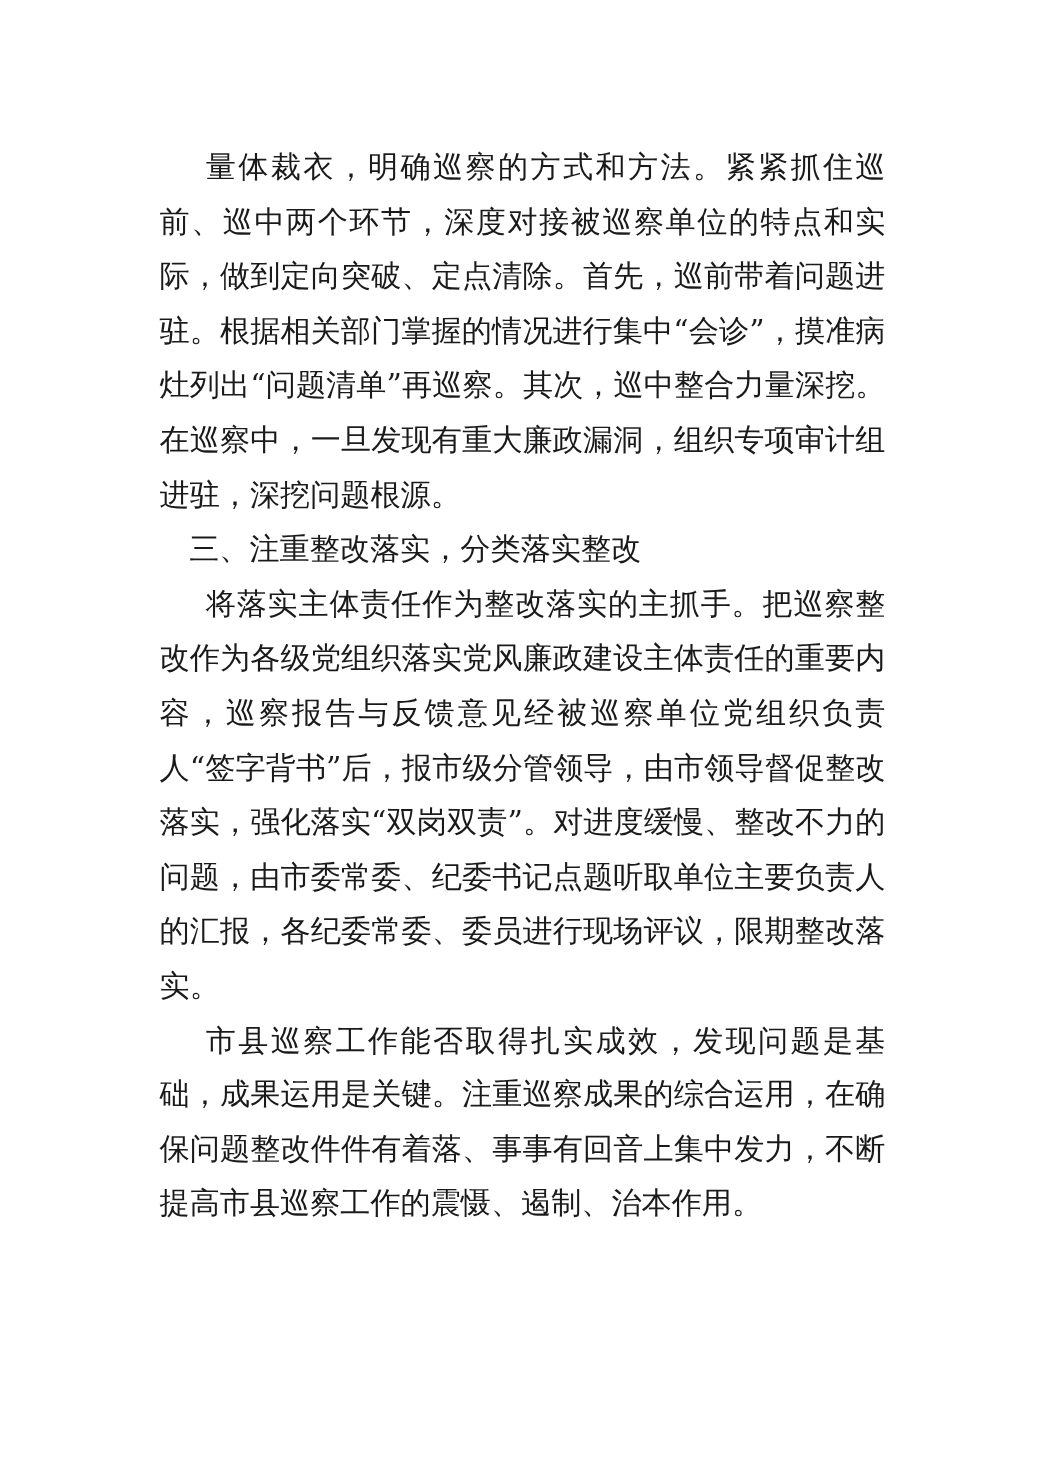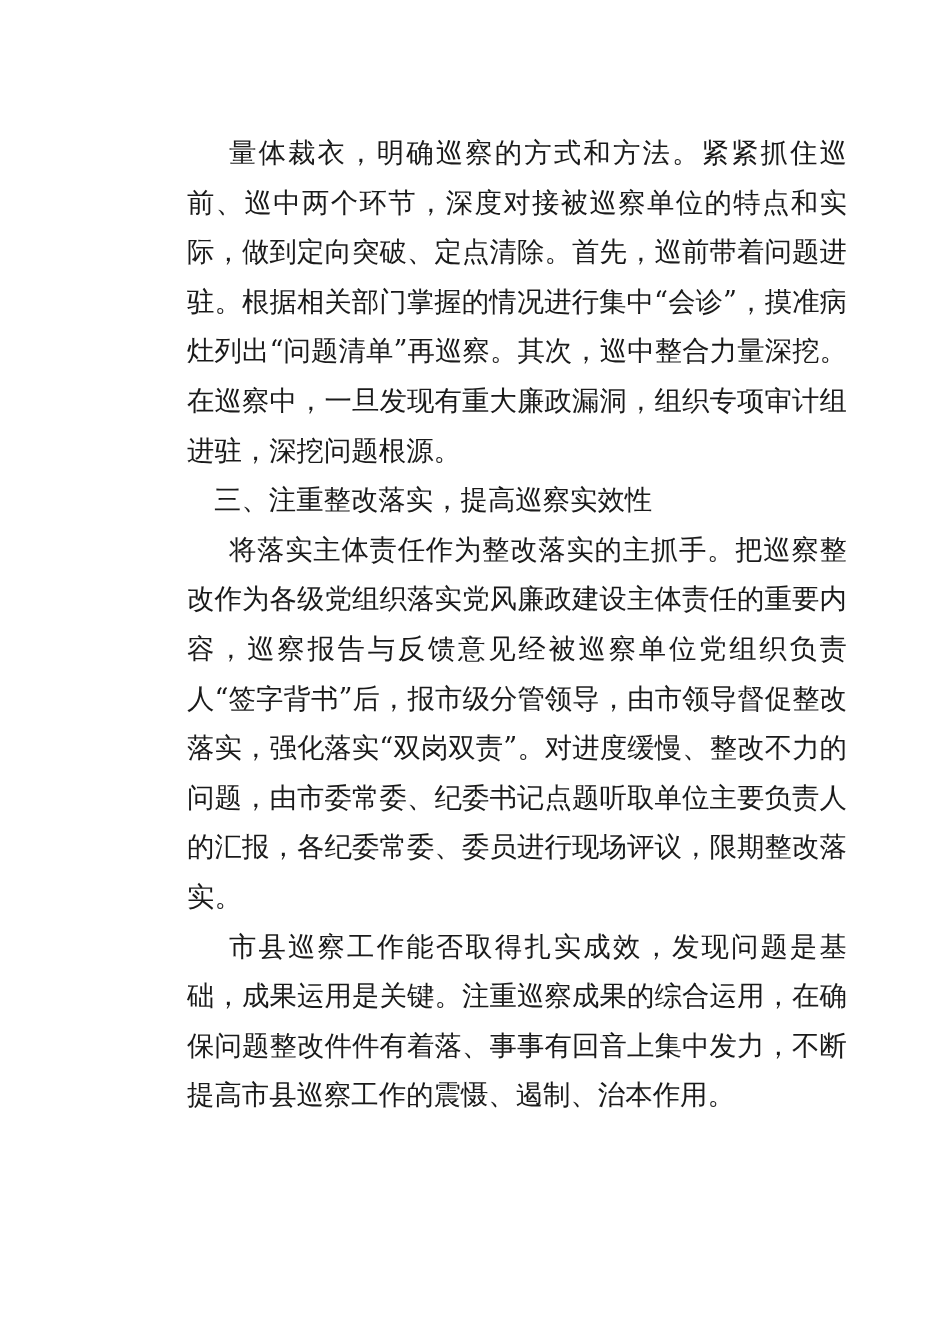--- a/index.html
+++ b/index.html
@@ -9,26 +9,25 @@
     left: 145px;
     top: 128px;
     width: 660px;
     font-family: "DejaVu Serif", "Liberation Serif", serif;
     font-size: 27.4px;
     line-height: 49.6px;
     color: #1a1a1a;
     text-align: justify;
     text-justify: inter-character;
     letter-spacing: 0;
-    margin-left: 42px;
   }
   .page p { margin: 0; word-break: break-all; }
   .page p.indent { text-indent: 42px; }
 </style>
 </head>
 <body>
 
 <div class="page">
   <p class="indent" style="text-indent:42px">量体裁衣，明确巡察的方式和方法。紧紧抓住巡前、巡中两个环节，深度对接被巡察单位的特点和实际，做到定向突破、定点清除。首先，巡前带着问题进驻。根据相关部门掌握的情况进行集中“会诊”，摸准病灶列出“问题清单”再巡察。其次，巡中整合力量深挖。在巡察中，一旦发现有重大廉政漏洞，组织专项审计组进驻，深挖问题根源。</p>
-  <p class="indent" style="text-indent:0;padding-left:27px">三、注重整改落实，提高巡察实效性</p>
+  <p class="indent" style="text-indent:0;padding-left:27px">三、注重整改落实，分类落实整改</p>
   <p class="indent">将落实主体责任作为整改落实的主抓手。把巡察整改作为各级党组织落实党风廉政建设主体责任的重要内容，巡察报告与反馈意见经被巡察单位党组织负责人“签字背书”后，报市级分管领导，由市领导督促整改落实，强化落实“双岗双责”。对进度缓慢、整改不力的问题，由市委常委、纪委书记点题听取单位主要负责人的汇报，各纪委常委、委员进行现场评议，限期整改落实。</p>
   <p class="indent">市县巡察工作能否取得扎实成效，发现问题是基础，成果运用是关键。注重巡察成果的综合运用，在确保问题整改件件有着落、事事有回音上集中发力，不断提高市县巡察工作的震慑、遏制、治本作用。</p>
 </div>
 
 </body></html>

